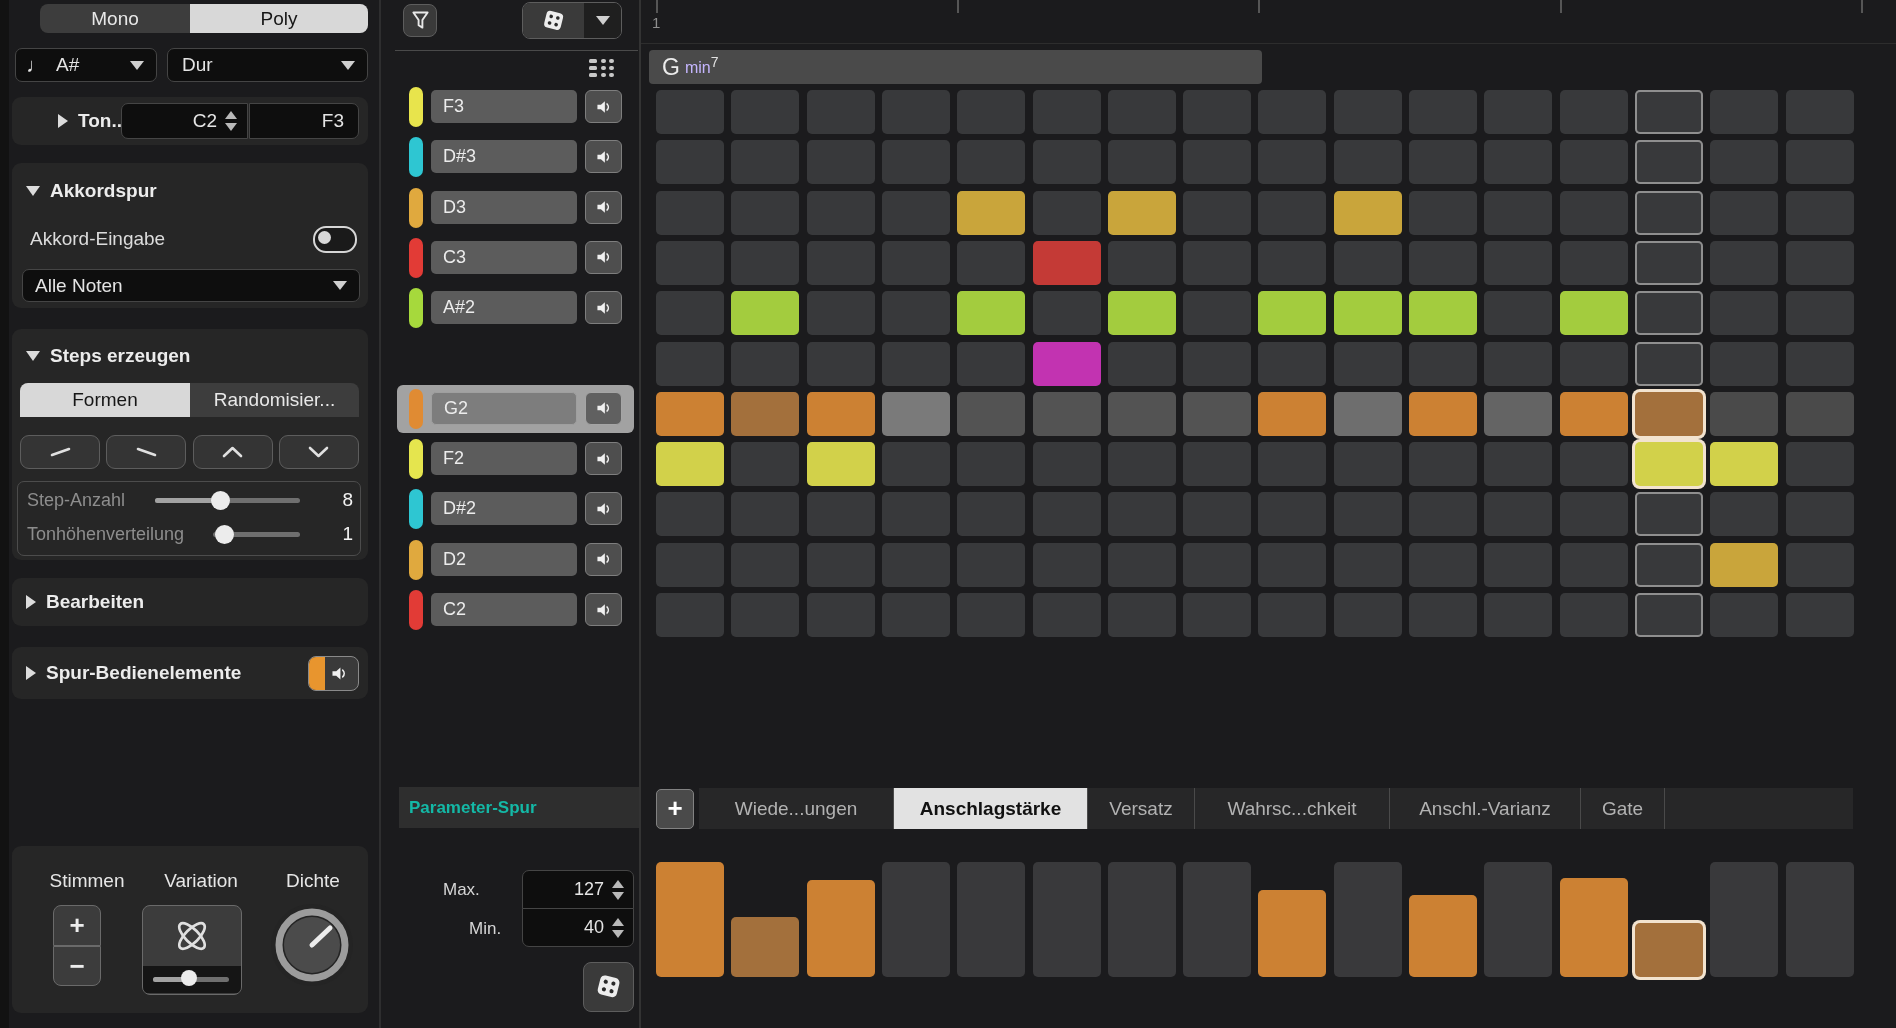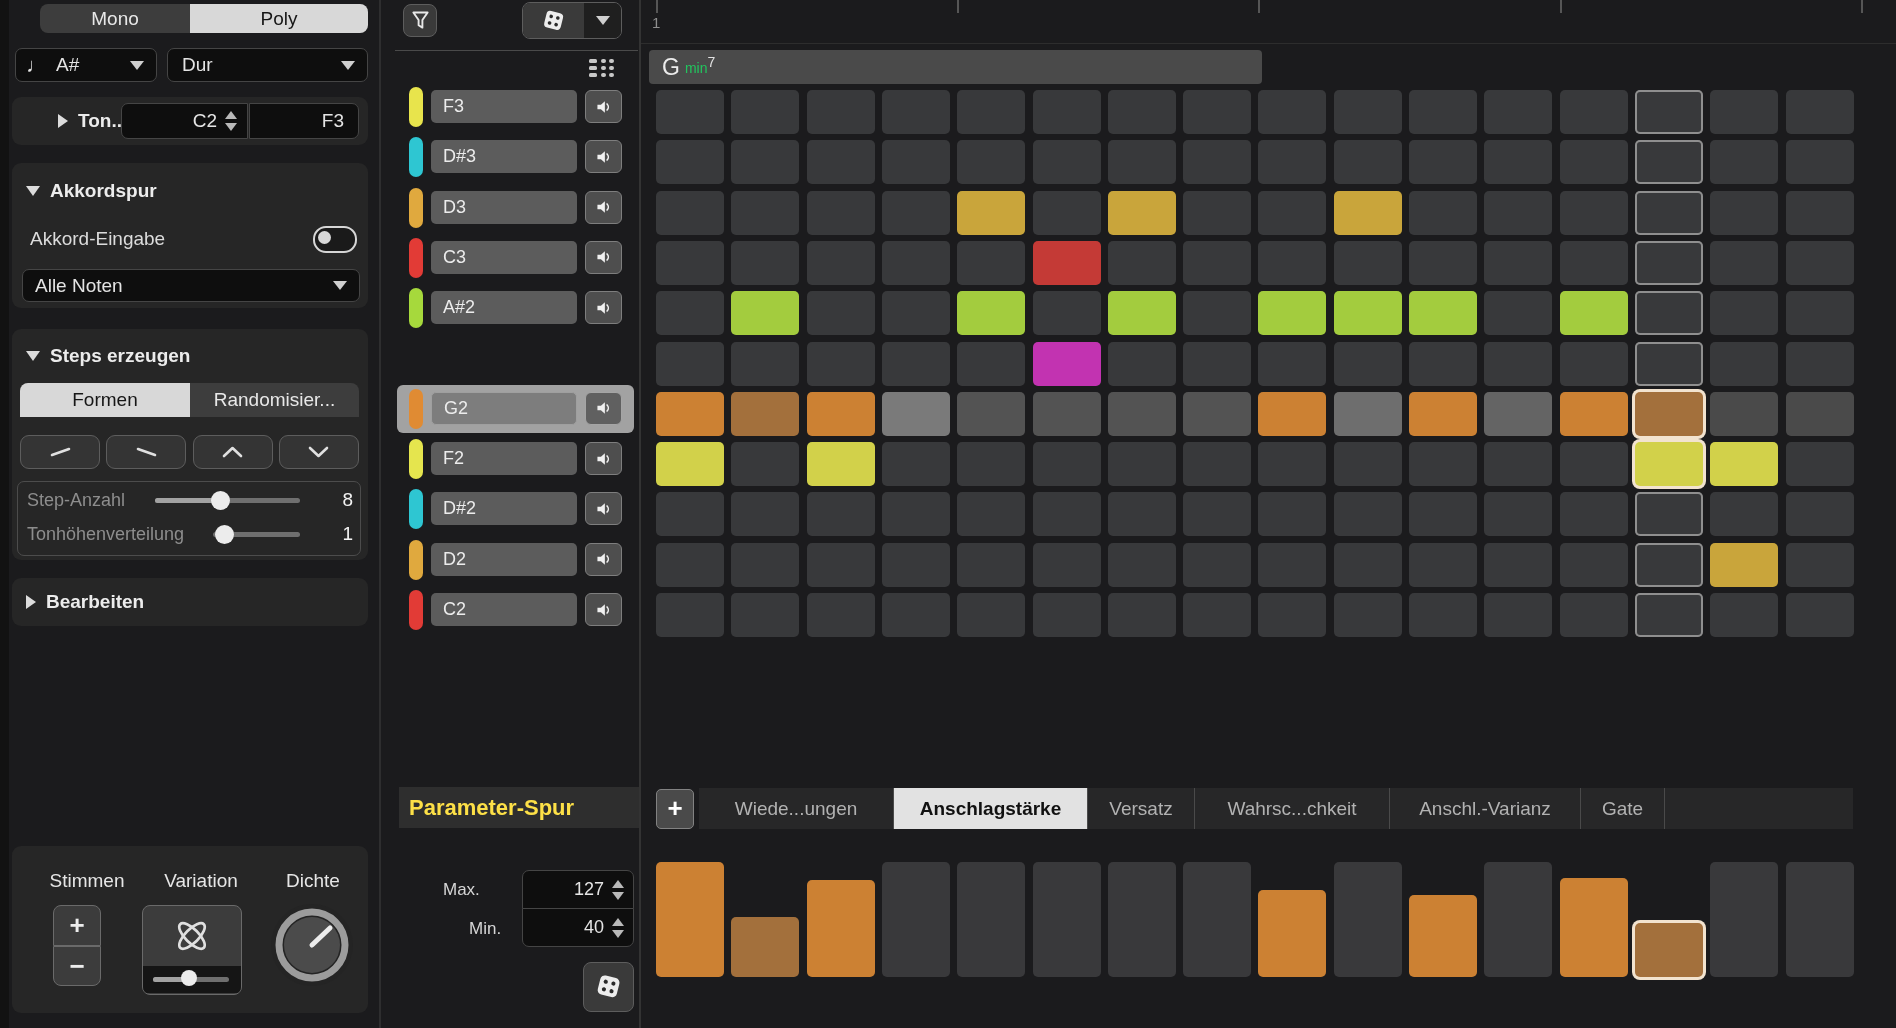--- a/index.html
+++ b/index.html
@@ -133,20 +133,35 @@
     <div class="sval" style="left:305px;top:41px;">1</div>
   </div>
 
   <div class="box" style="left:12px;top:578px;width:356px;height:48px;">
     <div class="hdr" style="position:absolute;left:14px;top:13px;">
       <span class="tri-r"></span>
       <span>Bearbeiten</span>
     </div>
   </div>
 
+  <div class="box" style="left:12px;top:647px;width:356px;height:52px;">
+    <div class="hdr" style="position:absolute;left:14px;top:15px;">
+      <span class="tri-r"></span>
+      <span>Spur-Bedienelemente</span>
+    </div>
+    <div style="position:absolute;left:296px;top:9px;width:49px;height:33px;background:#3a3a3a;border:1px solid #8a8a8a;border-radius:8px;overflow:hidden;display:flex;align-items:center;">
+      <span style="display:block;width:16px;height:33px;background:#e8952e;"></span>
+      <span style="margin-left:6px;display:flex;">
+        <svg width="17" height="15" viewBox="0 0 18 16">
+            <path d="M1.5 5.5h4L10 1.5v13L5.5 10.5h-4z" fill="#f0f0f0"></path>
+            <path d="M12.5 4.5a5 5 0 0 1 0 7" fill="none" stroke="#f0f0f0" stroke-width="1.8" stroke-linecap="round"></path>
+          </svg>
+      </span>
+    </div>
+  </div>
 
   <div class="box" style="left:12px;top:846px;width:356px;height:167px;">
     <div style="position:absolute;left:18px;top:24px;width:114px;text-align:center;font-size:19px;">Stimmen</div>
     <div style="position:absolute;left:132px;top:24px;width:114px;text-align:center;font-size:19px;">Variation</div>
     <div style="position:absolute;left:246px;top:24px;width:110px;text-align:center;font-size:19px;">Dichte</div>
 
     <button style="position:absolute;left:41px;top:59px;width:48px;height:41px;background:#3c3c3c;border:1px solid #6a6a6a;border-radius:8px 8px 0 0;color:#ececec;font-size:26px;font-weight:bold;">+</button>
     <button style="position:absolute;left:41px;top:100px;width:48px;height:40px;background:#3c3c3c;border:1px solid #6a6a6a;border-radius:0 0 8px 8px;color:#ececec;font-size:26px;font-weight:bold;">−</button>
 
     <div style="position:absolute;left:130px;top:59px;width:98px;height:88px;border:1px solid #6a6a6a;border-radius:8px;overflow:hidden;background:#3c3c3c;">
@@ -337,21 +352,21 @@
             <svg width="16" height="14" viewBox="0 0 18 16">
               <path d="M1.5 5.5h4L10 1.5v13L5.5 10.5h-4z" fill="#f0f0f0"></path>
               <path d="M12.5 4.5a5 5 0 0 1 0 7" fill="none" stroke="#f0f0f0" stroke-width="1.8" stroke-linecap="round"></path>
             </svg>
           </span>
         </button>
       </div>
     </div>
 
   <div class="abs" style="left:399px;top:787px;width:240px;height:41px;background:#2e2e2e;display:flex;align-items:center;">
-    <span style="margin-left:10px;font-size:22px;font-weight:bold;color:#fde047;">Parameter-Spur</span>
+    <span style="margin-left:10px;font-size:17px;font-weight:bold;color:#14b8a6;">Parameter-Spur</span>
   </div>
   <div class="abs lbl17" style="left:443px;top:880px;">Max.</div>
   <div class="darkin" style="left:522px;top:870px;width:112px;height:39px;border-radius:7px 7px 0 0;font-size:18px;">
     <span style="margin-left:auto;">127</span>
     <span class="spin" style="margin-right:9px;">
         <i class="u"></i>
         <i class="d"></i>
       </span>
   </div>
   <div class="abs lbl17" style="left:469px;top:919px;">Min.</div>
@@ -380,21 +395,21 @@
     <div style="position:absolute;left:12px;top:14px;font-size:15px;color:#8f8f8f;">1</div>
     <div style="position:absolute;left:1px;top:43px;width:1255px;height:1px;background:#2d2d2d;"></div>
   <div class="tick" style="left: 16px;"></div>
       <div class="tick" style="left: 317.2px;"></div>
       <div class="tick" style="left: 618.4px;"></div>
       <div class="tick" style="left: 919.6px;"></div>
       <div class="tick" style="left: 1220.8px;"></div>
     </div>
   <div class="abs" style="left:649px;top:50px;width:613px;height:34px;background:#4a4a4a;border-radius:4px;display:flex;align-items:baseline;overflow:hidden;">
     <span style="margin-left:13px;font-size:23px;color:#ececec;align-self:center;">G</span>
-    <span style="margin-left:5px;font-size:14px;color:#22c55e;align-self:center;padding-top:2px;">min</span>
+    <span style="margin-left:5px;font-size:16px;color:#c4b5fd;align-self:center;padding-top:2px;">min</span>
     <span style="font-size:14px;color:#e2e2e2;align-self:center;margin-top:-10px;">7</span>
   </div>
   <div id="grid-cells" class="abs" style="left:640px;top:90px;width:1256px;height:560px;">
       <div class="cell" style="left: 16px; top: 0px;"></div>
       <div class="cell" style="left: 91.3px; top: 0px;"></div>
       <div class="cell" style="left: 166.6px; top: 0px;"></div>
       <div class="cell" style="left: 241.9px; top: 0px;"></div>
       <div class="cell" style="left: 317.2px; top: 0px;"></div>
       <div class="cell" style="left: 392.5px; top: 0px;"></div>
       <div class="cell" style="left: 467.8px; top: 0px;"></div>

